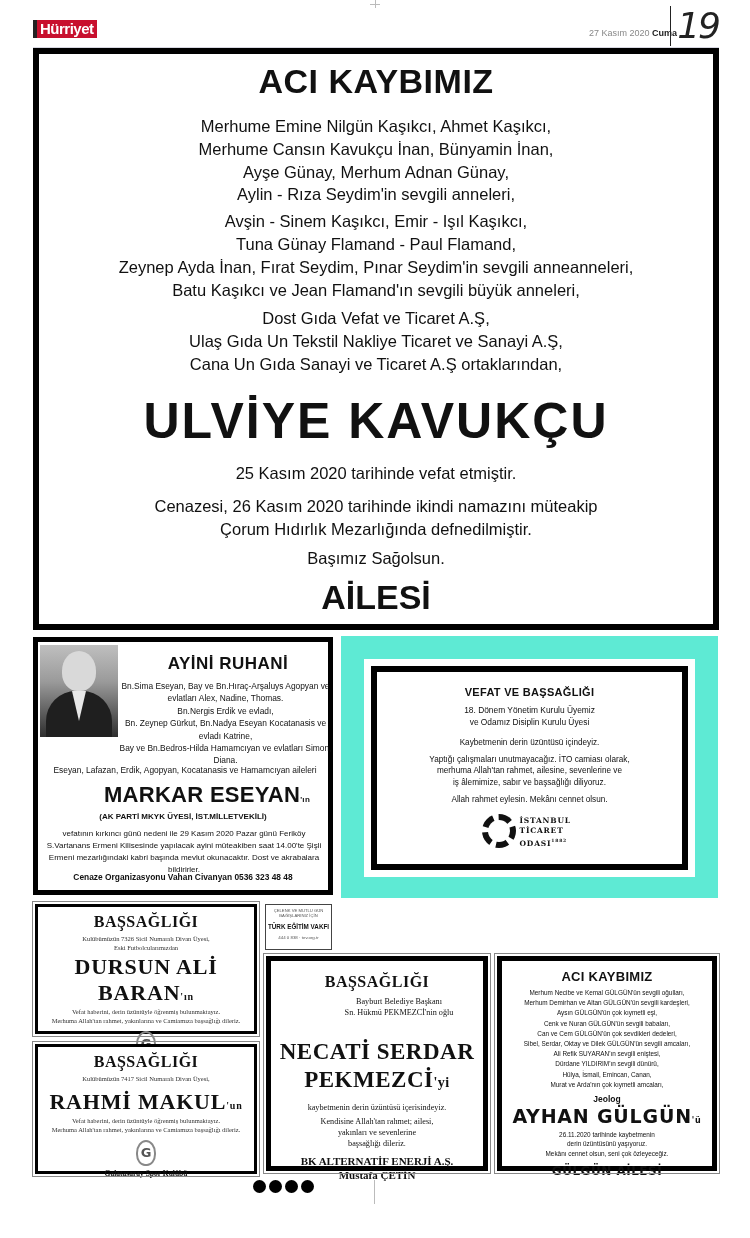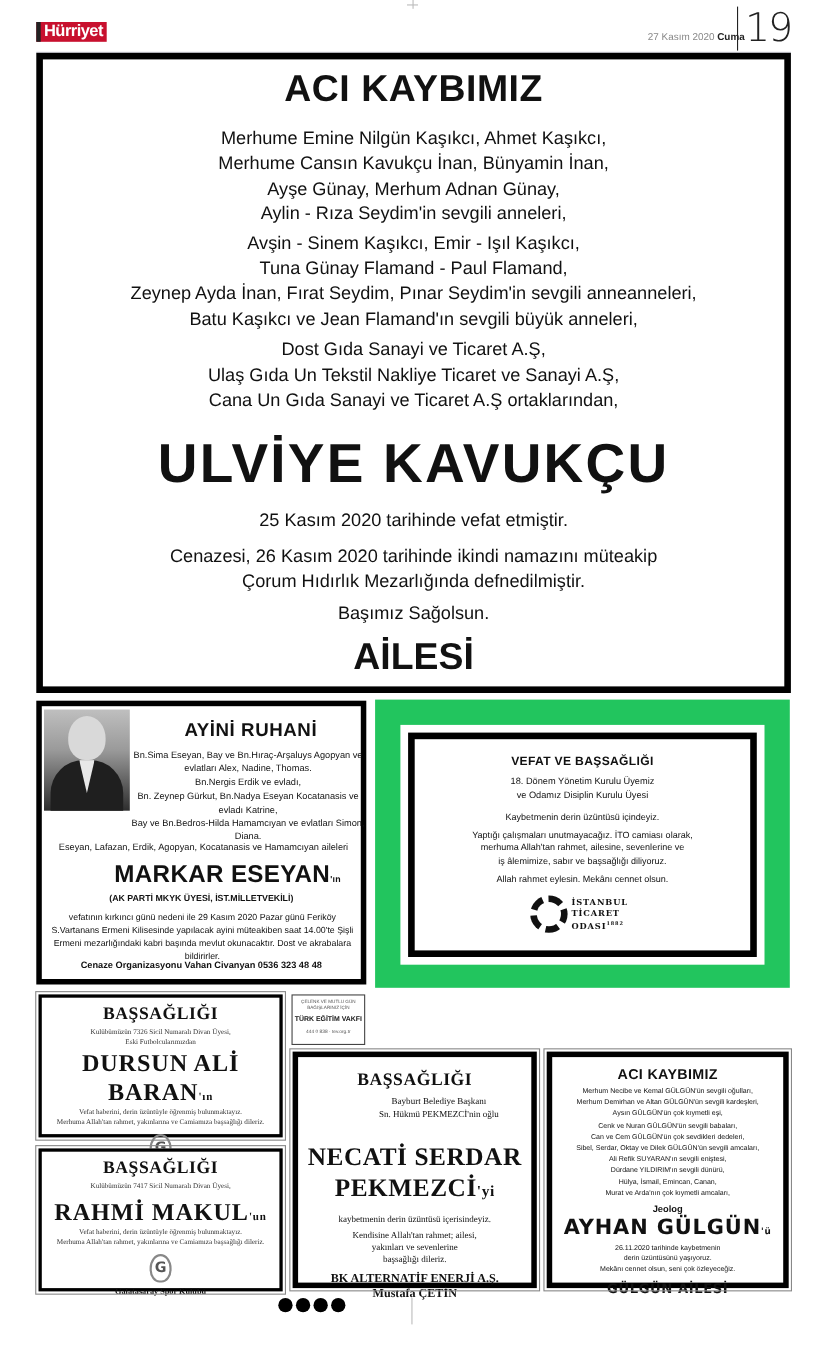--- a/index.html
+++ b/index.html
@@ -11,21 +11,21 @@
 
   
   .header { position: absolute; left: 33px; top: 14px; width: 686px; height: 34px; }
   .logo { position: absolute; left: 0; top: 6px; height: 18px; padding: 0 3px; background: #c8102e; color: #fff;
           font-family: "Liberation Sans", sans-serif; font-weight: bold; font-size: 15px; line-height: 18px; letter-spacing: -0.5px;
           border-left: 4px solid #222; }
   .header-rule { position: absolute; left: 0; top: 33px; width: 686px; height: 3px; background: #d8d8e2; }
   .date { position: absolute; right: 42px; top: 14px; font-size: 9px; color: #888; font-family: "Liberation Sans", sans-serif; }
   .date b { color: #222; font-weight: bold; }
   .page-num { position: absolute; right: 0; top: -8px; font-size: 36px; color: #222; font-weight: 100; font-family: "DejaVu Sans", sans-serif; letter-spacing: -2px;
-              border-left: 1px solid #222; padding-left: 6px; line-height: 40px; }
+              border-left: 1px solid #222; padding-left: 6px; line-height: 40px; font-style: italic; }
 
   
   .main-ad { position: absolute; left: 33px; top: 48px; width: 686px; height: 582px; border: 6px solid #000; background: #fff; text-align: center; }
   .main-title { font-weight: bold; font-size: 34px; margin-top: 8px; letter-spacing: 0.5px; }
   .main-body { font-size: 16.5px; line-height: 22.8px; margin-top: 14px; }
   .main-body .gap { height: 4px; }
   .main-companies { font-size: 16.5px; line-height: 23px; margin-top: 6px; font-weight: 500; }
   .main-name { font-weight: bold; font-size: 50px; margin-top: 16px; letter-spacing: 2px; line-height: 58px; }
   .main-date { font-size: 16.5px; margin-top: 14px; }
   .main-funeral { font-size: 16.5px; line-height: 23px; margin-top: 12px; }
@@ -41,21 +41,21 @@
   .ayini-title { position: absolute; left: 90px; top: 12px; width: 200px; font-weight: bold; font-size: 17px; letter-spacing: 0.5px; }
   .ayini-list { position: absolute; left: 80px; top: 38px; width: 215px; font-size: 8.4px; line-height: 12.4px; }
   .ayini-families { position: absolute; left: 2px; top: 123px; width: 290px; font-size: 8.4px; }
   .ayini-name { position: absolute; left: 0; top: 140px; width: 290px; font-weight: bold; font-size: 22px; letter-spacing: 0.3px; padding-left: 48px; }
   .ayini-name small { font-size: 8px; }
   .ayini-role { position: absolute; left: 0; top: 170px; width: 290px; font-weight: bold; font-size: 8px; }
   .ayini-text { position: absolute; left: 2px; top: 186px; width: 288px; font-size: 8px; line-height: 12px; }
   .ayini-contact { position: absolute; left: 0; top: 230px; width: 290px; font-weight: bold; font-size: 8.4px; }
 
   
-  .ad-yenel-outer { position: absolute; left: 341px; top: 636px; width: 377px; height: 262px; background: #22c55e; }
+  .ad-yenel-outer { position: absolute; left: 341px; top: 636px; width: 377px; height: 262px; background: #5eead4; }
   .ad-yenel-mid { position: absolute; left: 23px; top: 23px; width: 331px; height: 218px; background: #fff; }
   .ad-yenel { position: absolute; left: 7px; top: 7px; width: 317px; height: 204px; border: 6px solid #000; background: #fff; text-align: center; }
   .yenel-head { font-weight: bold; font-size: 11px; margin-top: 14px; letter-spacing: 0.3px; }
   .yenel-sub { font-size: 8.4px; line-height: 11.6px; margin-top: 7px; }
   .yenel-name { font-weight: 900; font-size: 20px; margin: 5px auto 0; width: 230px; border-top: 1px solid #444; border-bottom: 1px solid #444; padding: 2px 0; letter-spacing: 0.6px; font-family: "DejaVu Sans", sans-serif; }
   .yenel-t1 { font-size: 8.2px; margin-top: 10px; }
   .yenel-t2 { font-size: 8.2px; line-height: 11.3px; margin-top: 7px; }
   .yenel-t3 { font-size: 8.2px; margin-top: 7px; }
   .ito { margin: 10px auto 0; width: 120px; height: 34px; position: relative; }
   .ito-mark { position: absolute; left: 12px; top: 0; width: 34px; height: 34px; border-radius: 50%; border: 6px dashed #111; }
@@ -123,21 +123,21 @@
     <div>Merhume Cansın Kavukçu İnan, Bünyamin İnan,</div>
     <div>Ayşe Günay, Merhum Adnan Günay,</div>
     <div>Aylin - Rıza Seydim'in sevgili anneleri,</div>
     <div class="gap"></div>
     <div>Avşin - Sinem Kaşıkcı, Emir - Işıl Kaşıkcı,</div>
     <div>Tuna Günay Flamand - Paul Flamand,</div>
     <div>Zeynep Ayda İnan, Fırat Seydim, Pınar Seydim'in sevgili anneanneleri,</div>
     <div>Batu Kaşıkcı ve Jean Flamand'ın sevgili büyük anneleri,</div>
   </div>
   <div class="main-companies">
-    <div>Dost Gıda Sanayi ve Ticaret A.Ş,</div>
+    <div>Dost Gıda Vefat ve Ticaret A.Ş,</div>
     <div>Ulaş Gıda Un Tekstil Nakliye Ticaret ve Sanayi A.Ş,</div>
     <div>Cana Un Gıda Sanayi ve Ticaret A.Ş ortaklarından,</div>
   </div>
   <div class="main-name">ULVİYE KAVUKÇU</div>
   <div class="main-date">25 Kasım 2020 tarihinde vefat etmiştir.</div>
   <div class="main-funeral">
     <div>Cenazesi, 26 Kasım 2020 tarihinde ikindi namazını müteakip</div>
     <div>Çorum Hıdırlık Mezarlığında defnedilmiştir.</div>
   </div>
   <div class="main-bas">Başımız Sağolsun.</div>

